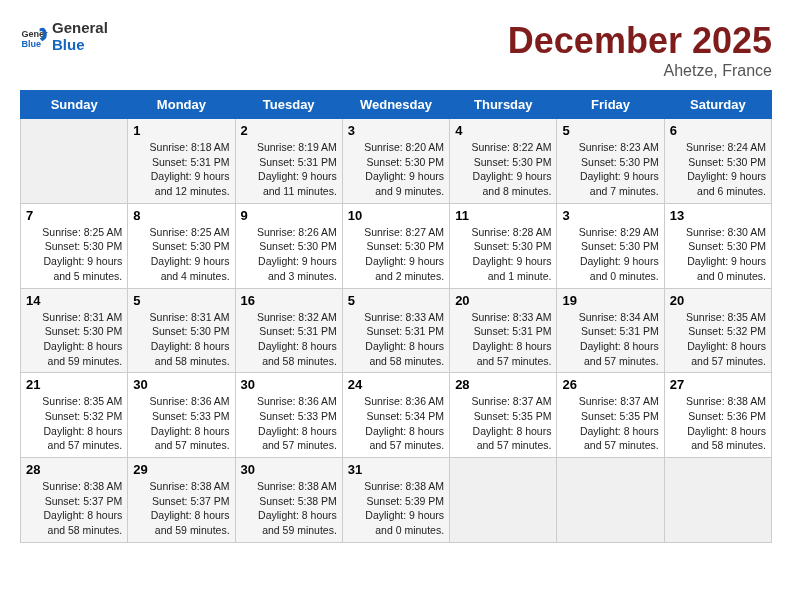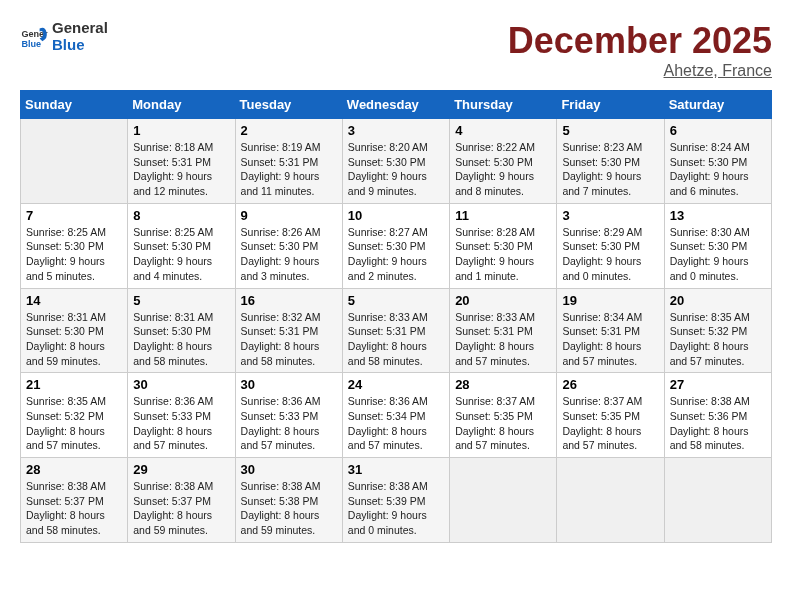--- a/index.html
+++ b/index.html
@@ -29,32 +29,31 @@
       text-align: right;
     }
     .month-title {
       font-size: 36px;
       font-weight: bold;
       color: #7f1d1d;
     }
     .location {
       font-size: 16px;
       color: #555;
-      text-decoration: underline;
     }
     table {
       width: 100%;
       border-collapse: collapse;
       font-size: 11px;
     }
     thead th {
       background-color: #1565c0;
       color: #fff;
       padding: 6px 4px;
-      text-align: left;
+      text-align: center;
       font-size: 13px;
       font-weight: bold;
       border: 1px solid #1565c0;
     }
     tbody td {
       border: 1px solid #ccc;
       padding: 4px 5px;
       vertical-align: top;
       width: calc(100% / 7);
       min-height: 80px;
@@ -63,20 +62,21 @@
     .day-num {
       font-weight: bold;
       font-size: 13px;
       margin-bottom: 2px;
       display: block;
     }
     .cell-info {
       font-size: 10.5px;
       color: #222;
       line-height: 1.4;
+      text-align: right;
     }
     .empty {
       background: #f9f9f9;
     }
     tbody tr:nth-child(odd) td {
       background-color: #f5f5f5;
     }
     tbody tr:nth-child(even) td {
       background-color: #ffffff;
     }

